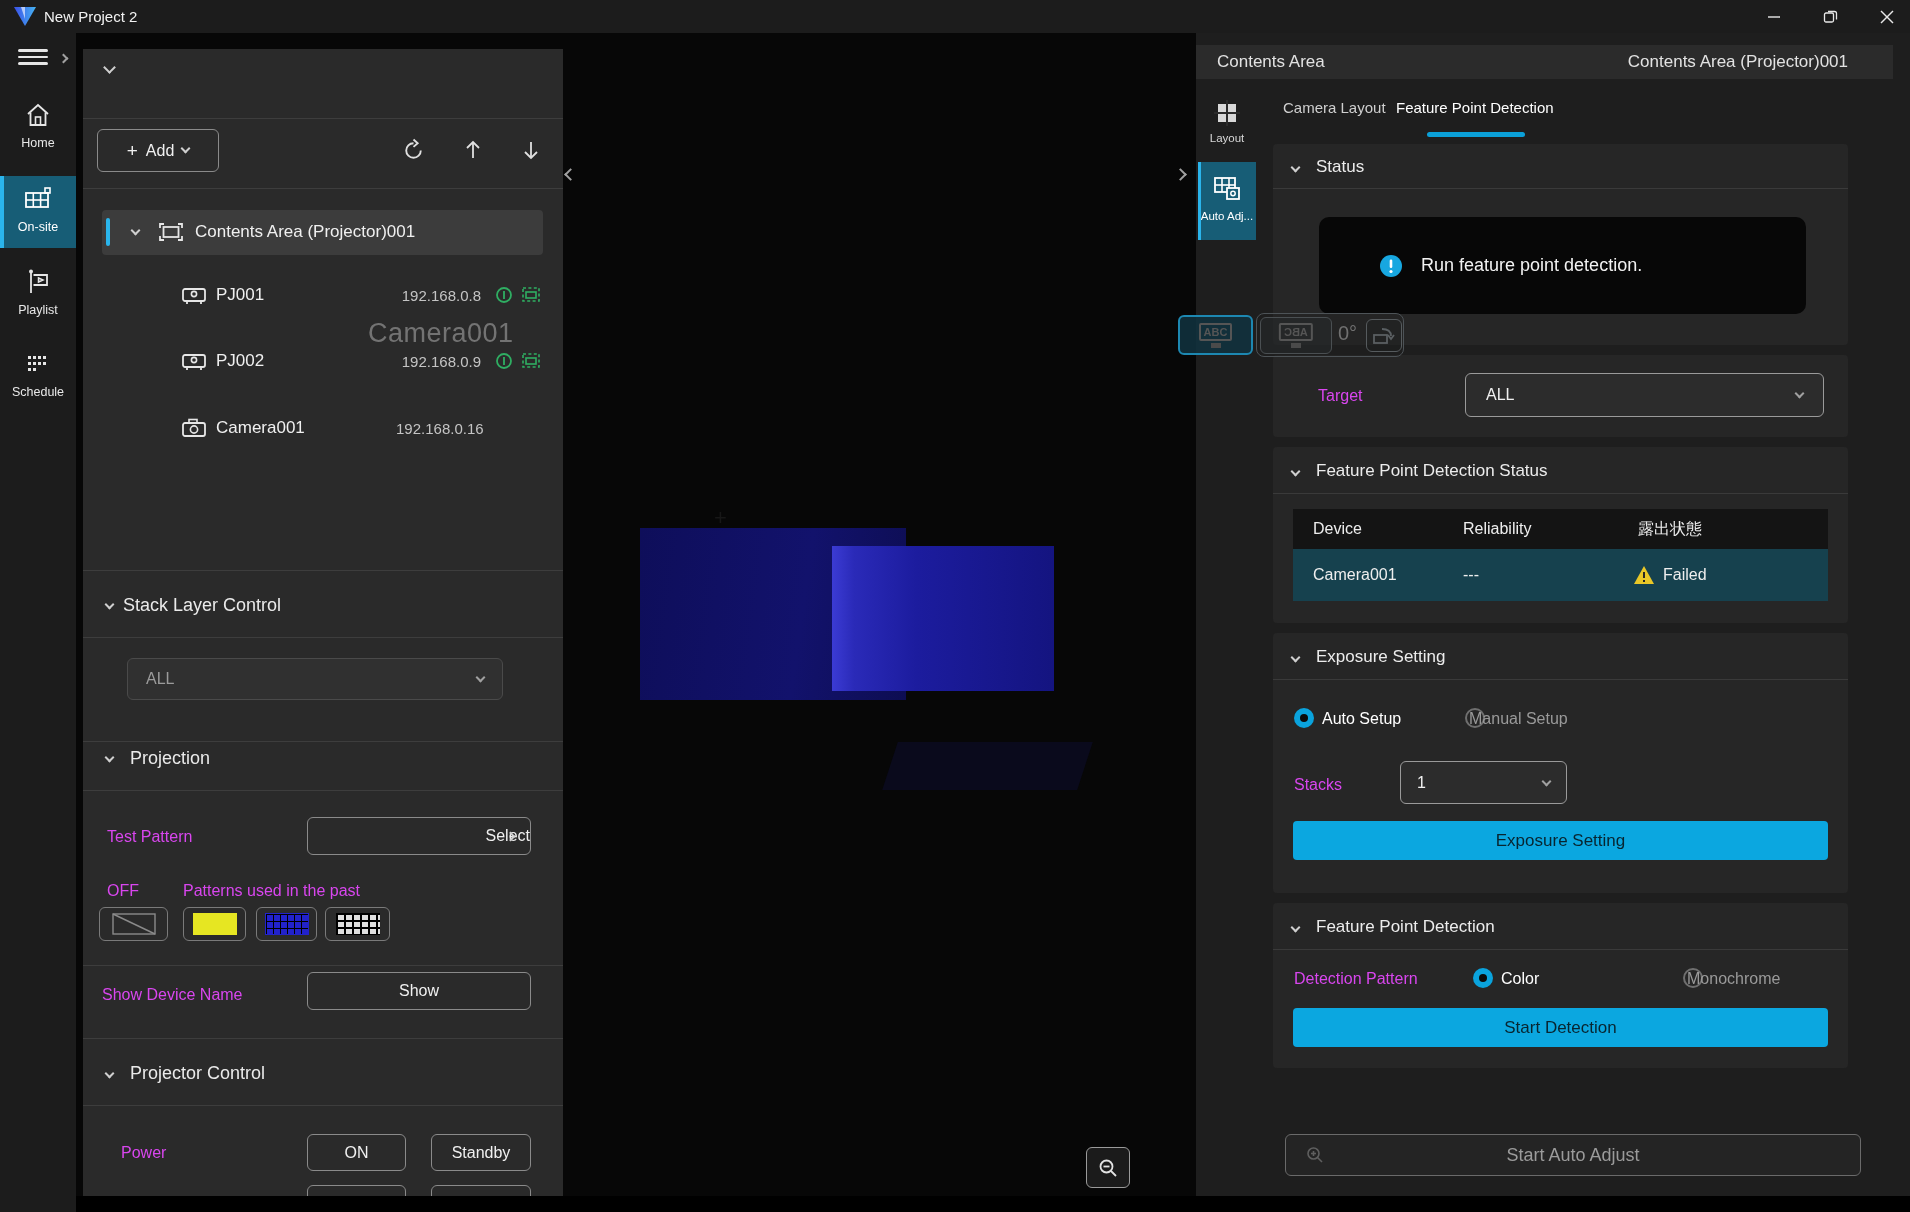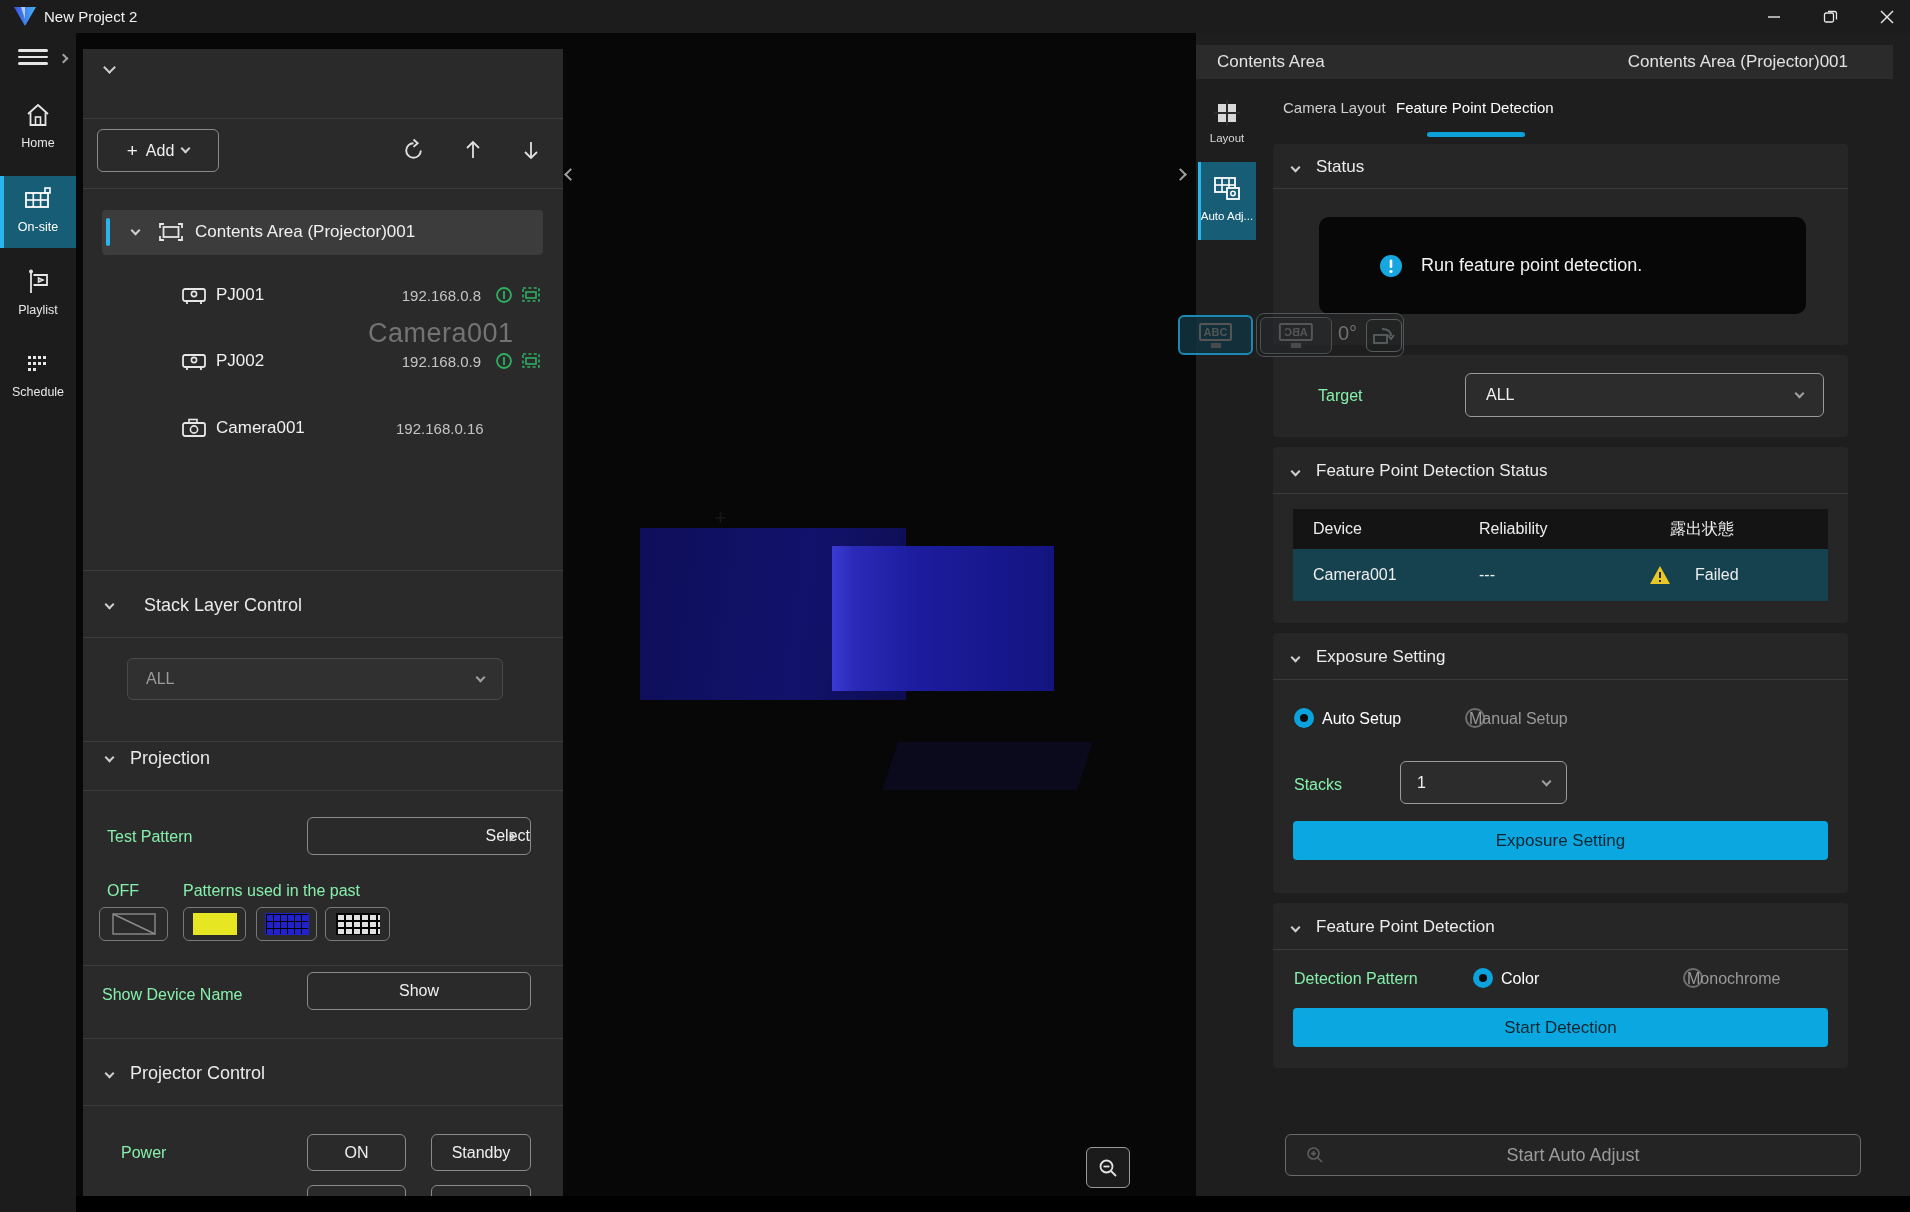--- a/index.html
+++ b/index.html
@@ -58,21 +58,21 @@
        display:flex;align-items:center;justify-content:center;font-size:16px;}
   .tree-hdr{background:#3c3c3c;border-radius:4px;}
   .tree-bar{width:4px;height:28px;background:#2ab5ec;border-radius:2px;}
   .tree-name{font-size:17px;color:#f0f0f0;}
   .ip{font-size:15px;color:#c4c4c4;}
   .thumb{border:1.5px solid #7a7a7a;border-radius:6px;background:#2a2a2a;display:flex;align-items:center;justify-content:center;}
   .thumb-inner{width:44px;height:22px;}
   .pat-yellow{background:#e6e622;}
   .pat-blue{background:#2222cc;background-image:linear-gradient(#000 1.5px,transparent 1.5px),linear-gradient(90deg,#000 1.5px,transparent 1.5px);background-size:7px 7px;border:1px solid #2222cc;}
   .pat-white{background:#e0e0e0;background-image:linear-gradient(#000 2px,transparent 2px),linear-gradient(90deg,#000 2px,transparent 2px);background-size:8px 7px;}
-  .lbl{font-size:16px;color:#86efac;}
+  .lbl{font-size:16px;color:#d946ef;}
 
   
   .chv{display:inline-block;width:9px;height:9px;border-right:2px solid #cfcfcf;border-bottom:2px solid #cfcfcf;}
   .chv.sm{width:7px;height:7px;}
   .chv.gray{border-color:#a0a0a0;}
   .down{transform:rotate(45deg);}
   .right{transform:rotate(-45deg);}
   .left{transform:rotate(135deg);}
 
   
@@ -93,21 +93,21 @@
   .drop.dis{border-color:#4a4a4a;background:#303030;color:#9b9b9b;}
   .radio{width:20px;height:20px;border-radius:50%;display:inline-block;position:relative;}
   .radio.on{background:#0aa3dd;}
   .radio.on::after{content:"";position:absolute;left:6px;top:6px;width:8px;height:8px;border-radius:50%;background:#0b0b0b;}
   .radio.off{border:2px solid #8a8a8a;}
   .radio.dim{border-color:#6f6f6f;}
   .cyanbtn{background:#0ba7e0;border-radius:4px;display:flex;align-items:center;justify-content:center;
            font-size:17px;color:#082530;}
   .tbl-h{background:#141414;display:flex;align-items:center;}
   .tbl-r{background:#16414e;display:flex;align-items:center;}
-  .tbl-cell{font-size:16px;color:#eeeeee;margin-left:16px;}
+  .tbl-cell{font-size:16px;color:#eeeeee;}
   .ghostbtn{border:1.5px solid #6a6a6a;border-radius:6px;background:#242424;display:flex;align-items:center;}
   .ghostbtn-text{flex:1;text-align:center;font-size:18px;color:#9b9b9b;}
   .bottom-strip{left:76px;top:1196px;width:1834px;height:16px;background:#000;z-index:50;}
 </style>
 </head>
 <body>
 
 <div id="app">
 
   <div class="abs canvas">
@@ -237,21 +237,21 @@
         <rect x="3" y="8" width="22" height="13" rx="2" fill="none" stroke="#e6e6e6" stroke-width="1.8"></rect>
         <circle cx="14" cy="14.5" r="3.6" fill="none" stroke="#e6e6e6" stroke-width="1.6"></circle>
         <rect x="9" y="4.5" width="8" height="3.5" fill="none" stroke="#e6e6e6" stroke-width="1.6"></rect>
       </svg>
       <span class="abs tree-name" style="left:133px;top:11px;">Camera001</span>
       <span class="abs ip" style="left:313px;top:13px;width:85px;text-align:right;">192.168.0.16</span>
     </div>
 
     <div class="abs divider" style="top:521px;"></div>
     <span class="abs chv sm down" style="left:23px;top:552px;"></span>
-    <span class="abs sect-h" style="left:61px;top:546px;">Stack Layer Control</span>
+    <span class="abs sect-h" style="left:40px;top:546px;">Stack Layer Control</span>
     <div class="abs divider" style="top:588px;"></div>
     <div class="abs drop dis" style="left:44px;top:609px;width:376px;height:42px;padding:0 18px;">
       <span>ALL</span>
       <span class="chv sm down gray" style="margin-left:auto;margin-top:-3px;"></span>
     </div>
 
     <div class="abs divider" style="top:692px;"></div>
     <span class="abs chv sm down" style="left:23px;top:705px;"></span>
     <span class="abs sect-h" style="left:47px;top:699px;">Projection</span>
     <div class="abs divider" style="top:741px;"></div>

